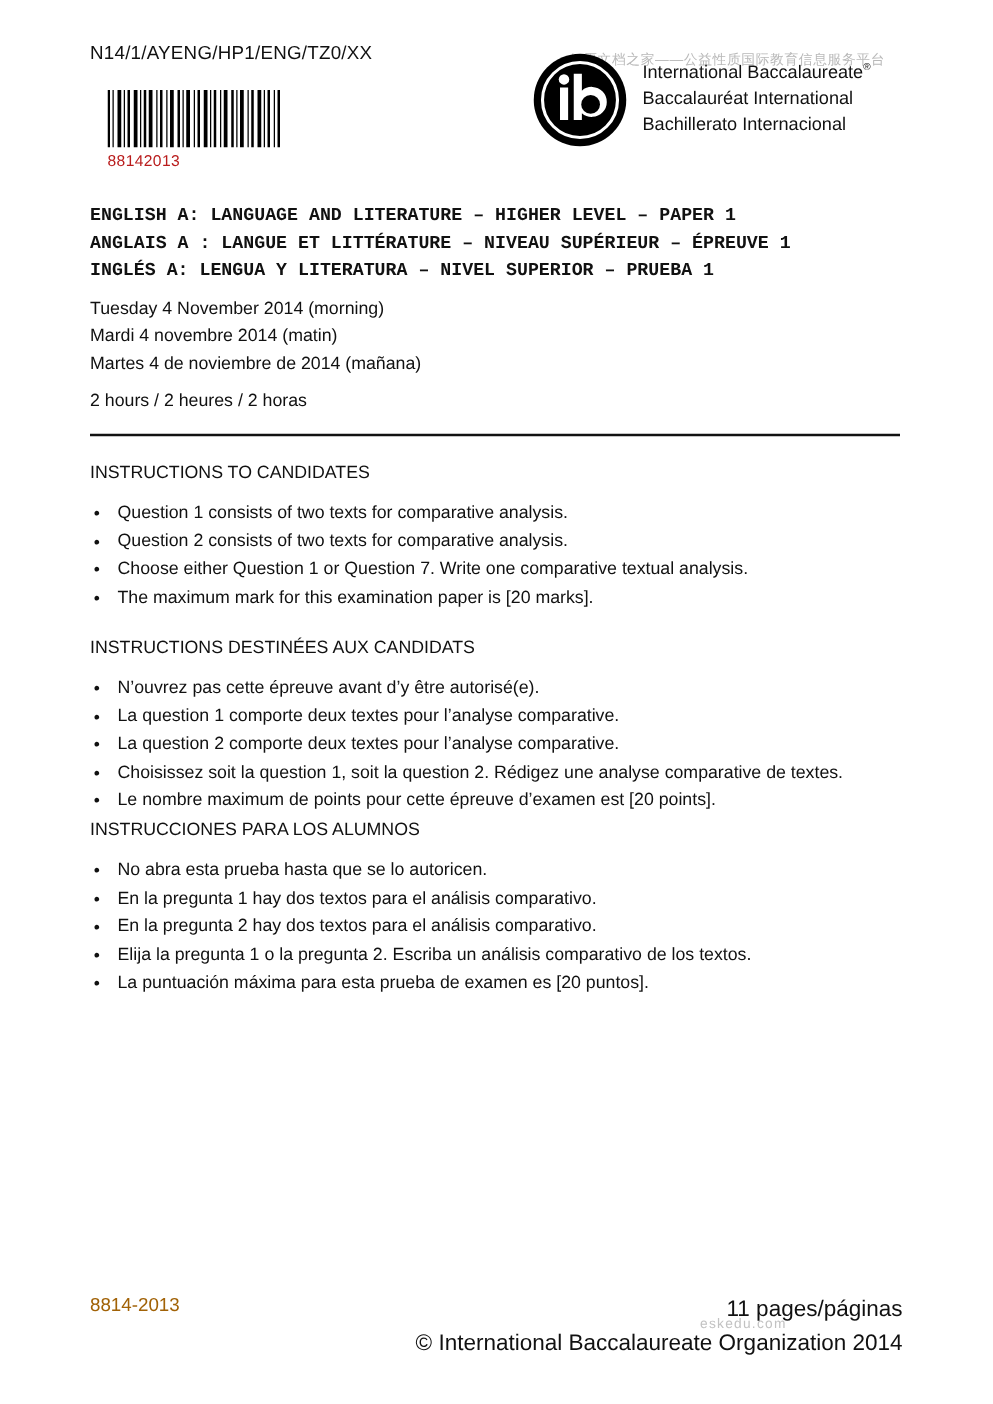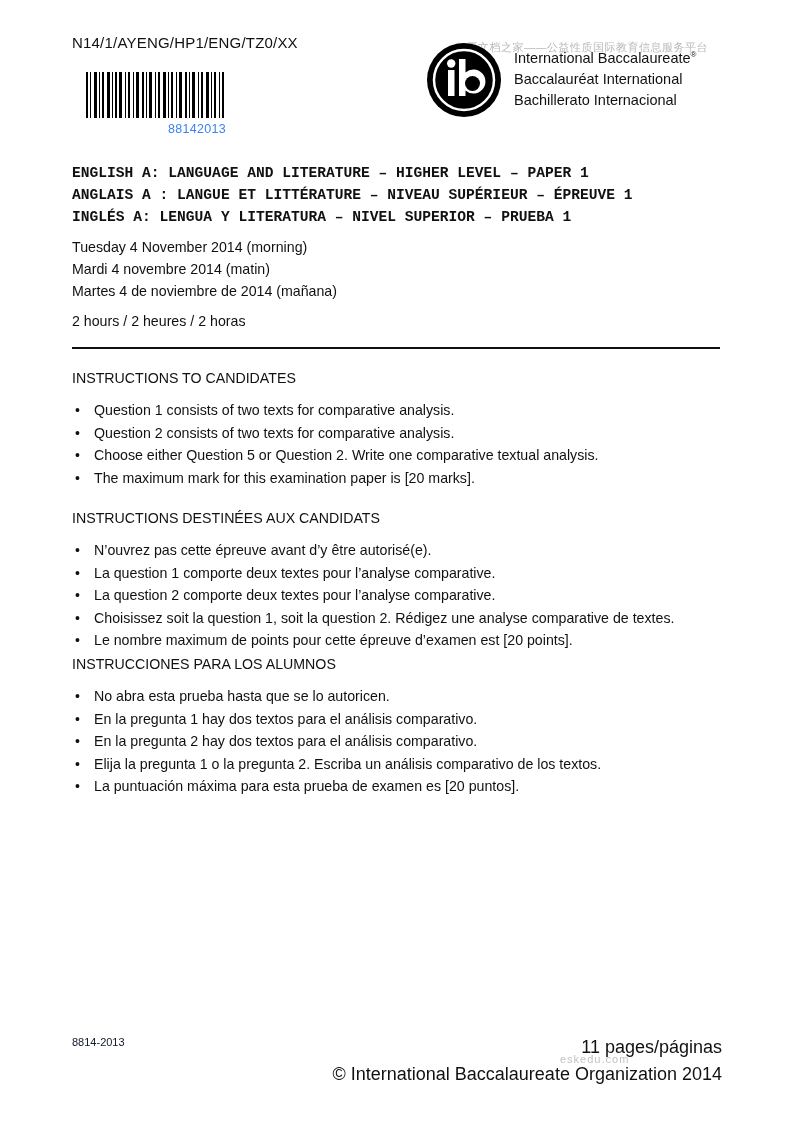--- a/index.html
+++ b/index.html
@@ -33,25 +33,25 @@
     left: 86px;
     top: 72px;
     width: 140px;
   }
   .barcode {
     height: 46px;
     width: 138px;
     display: block;
   }
   .barcode-number {
-    text-align: right;
+    text-align: left;
     font-size: 12.5px;
     margin-top: 4px;
     letter-spacing: 0.3px;
-    color: #3b82f6;
+    color: #b91c1c;
   }
   
   .ib-logo {
     position: absolute;
     right: 72px;
     top: 42px;
     width: 296px;
     height: 78px;
   }
   .ib-mark {
@@ -168,22 +168,22 @@
   .ital {
   }
   #block-en { top: 370px; }
   #block-fr { top: 510px; }
   #block-es { top: 656px; }
   
   .footer-left {
     position: absolute;
     left: 72px;
     top: 1036px;
-    font-size: 11px;
-    color: #0f172a;
+    font-size: 15px;
+    color: #a16207;
   }
   .footer-right {
     position: absolute;
     right: 72px;
     top: 1034px;
     text-align: right;
     font-size: 18px;
     line-height: 1.5;
     color: #111;
   }
@@ -269,21 +269,21 @@
 
   <div class="duration">2 hours / 2 heures / 2 horas</div>
 
   <div class="rule"></div>
 
   <div class="block" id="block-en">
     <div class="block-heading">INSTRUCTIONS TO CANDIDATES</div>
     <ul class="bullets">
       <li><span>Question 1 consists of two texts for comparative analysis.</span><span class="ital"></span></li>
       <li><span>Question 2 consists of two texts for comparative analysis.</span><span class="ital"></span></li>
-      <li><span>Choose either Question 5 or Question 2.  Write one comparative textual analysis.</span><span class="ital"></span></li>
+      <li><span>Choose either Question 1 or Question 7.  Write one comparative textual analysis.</span><span class="ital"></span></li>
       <li><span>The maximum mark for this examination paper is </span><span class="ital">[20 marks].</span></li>
     </ul>
   </div>
 
   <div class="block" id="block-fr">
     <div class="block-heading">INSTRUCTIONS DESTINÉES AUX CANDIDATS</div>
     <ul class="bullets">
       <li><span>N’ouvrez pas cette épreuve avant d’y être autorisé(e).</span><span class="ital"></span></li>
       <li><span>La question 1 comporte deux textes pour l’analyse comparative.</span><span class="ital"></span></li>
       <li><span>La question 2 comporte deux textes pour l’analyse comparative.</span><span class="ital"></span></li>

